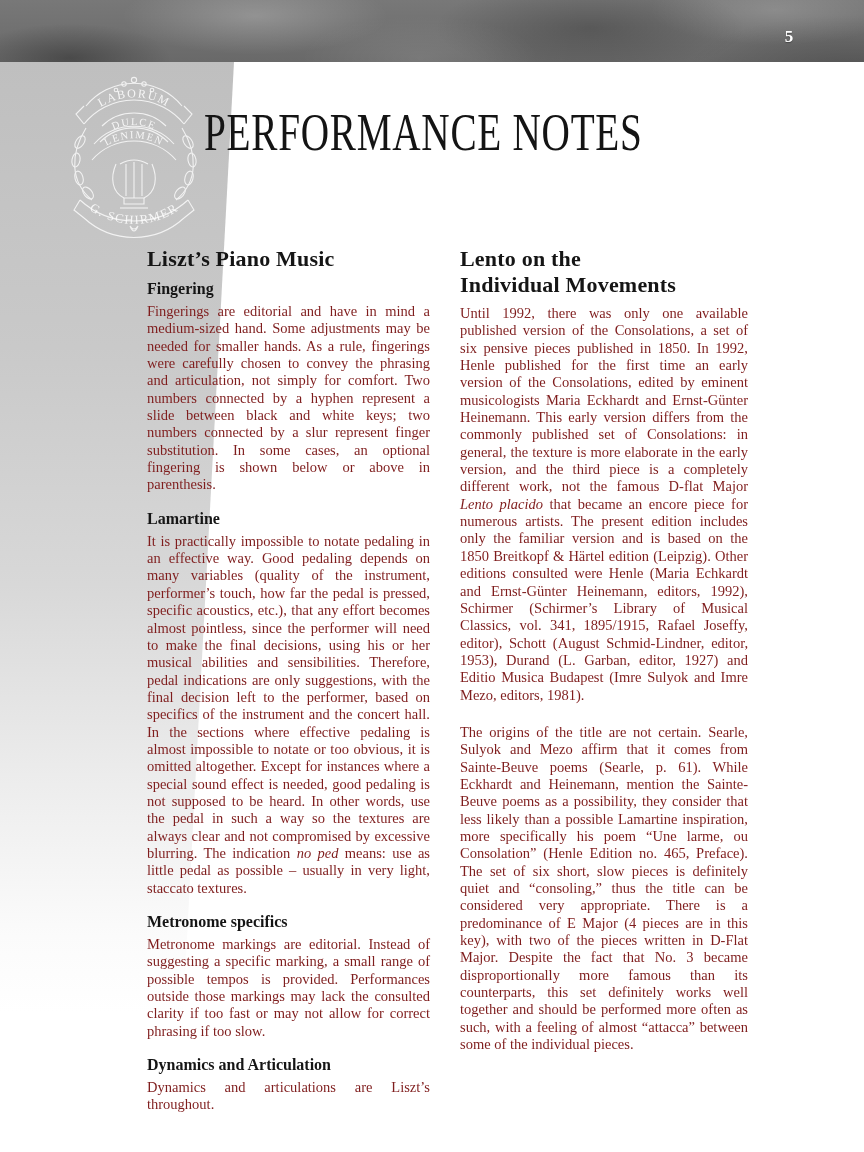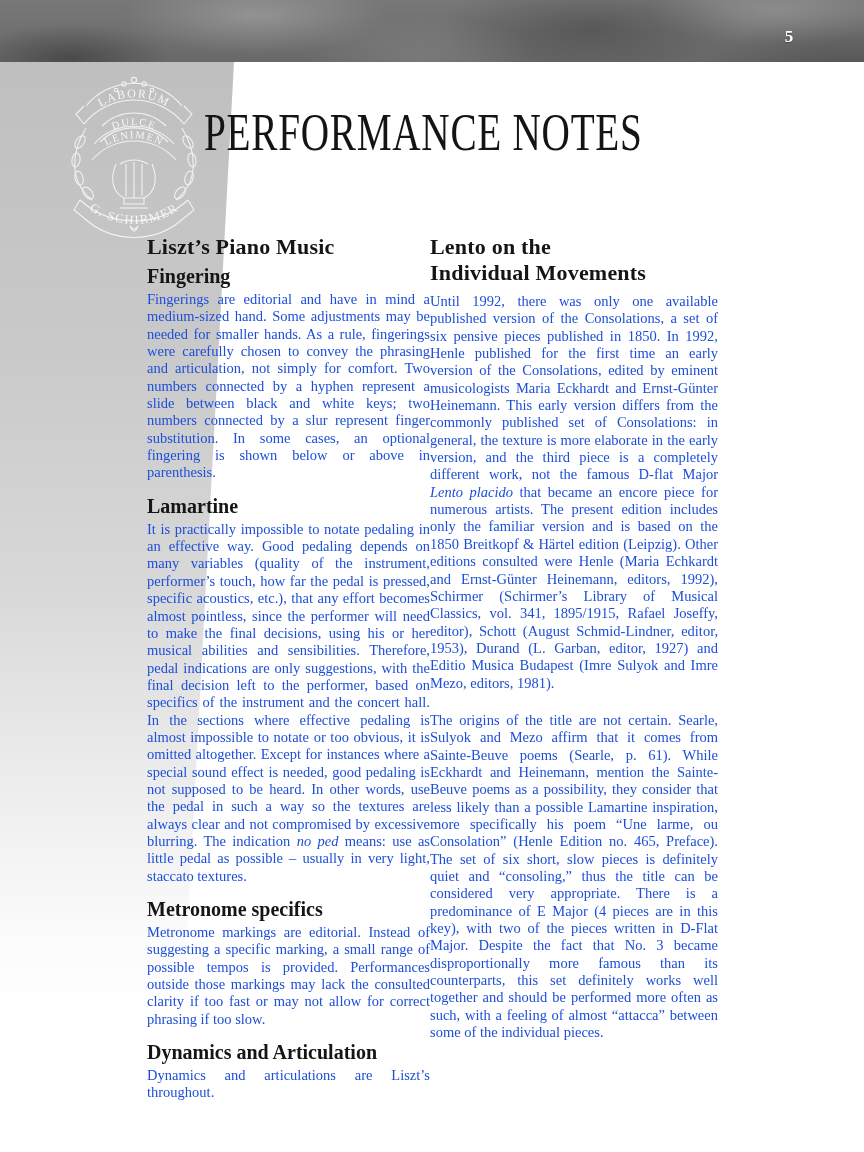--- a/index.html
+++ b/index.html
@@ -34,39 +34,39 @@
   .logo{position:absolute;top:68px;left:50px;}
   .logo text{fill:#ffffff;}
   
   .page-title{
     position:absolute;top:104px;left:204px;white-space:nowrap;
     font-size:53px;line-height:56px;color:#141414;
     transform:scaleX(.74);transform-origin:left top;letter-spacing:1px;
   }
   
   .columns{
-    position:absolute;top:234px;left:147px;width:601px;
-    display:flex;
+    position:absolute;top:246px;left:147px;width:601px;
+    display:flex;gap:30px;
   }
   .col-left{width:283px;}
   .col-right{width:288px;}
   h2.col-heading{
     font-size:22px;line-height:26px;margin:0 0 7px 0;color:#151515;
     font-weight:bold;letter-spacing:.2px;
   }
   h3.sec-heading{
-    font-size:20px;line-height:19px;margin:15px 0 5px 0;color:#151515;font-weight:bold;
+    font-size:16px;line-height:19px;margin:15px 0 5px 0;color:#151515;font-weight:bold;
   }
   h3.first{margin-top:6px;}
   .centered-heading{
     font-size:17.5px;line-height:21px;font-weight:bold;text-align:center;
     margin:10px 0 7px 0;color:#151515;
   }
   p.body{
-    font-size:14.5px;line-height:17.35px;text-align:justify;margin:0;color:#1d4ed8;
+    font-size:14.5px;line-height:17.35px;text-align:justify;margin:0;color:#7f1d1d;
   }
   p.body + p.body{margin-top:20px;}
   p.body em{font-style:italic;}
 </style>
 </head>
 <body>
 
 <div class="header-band"></div>
 <div class="page-number">5</div>
 <div class="side-band"></div>

